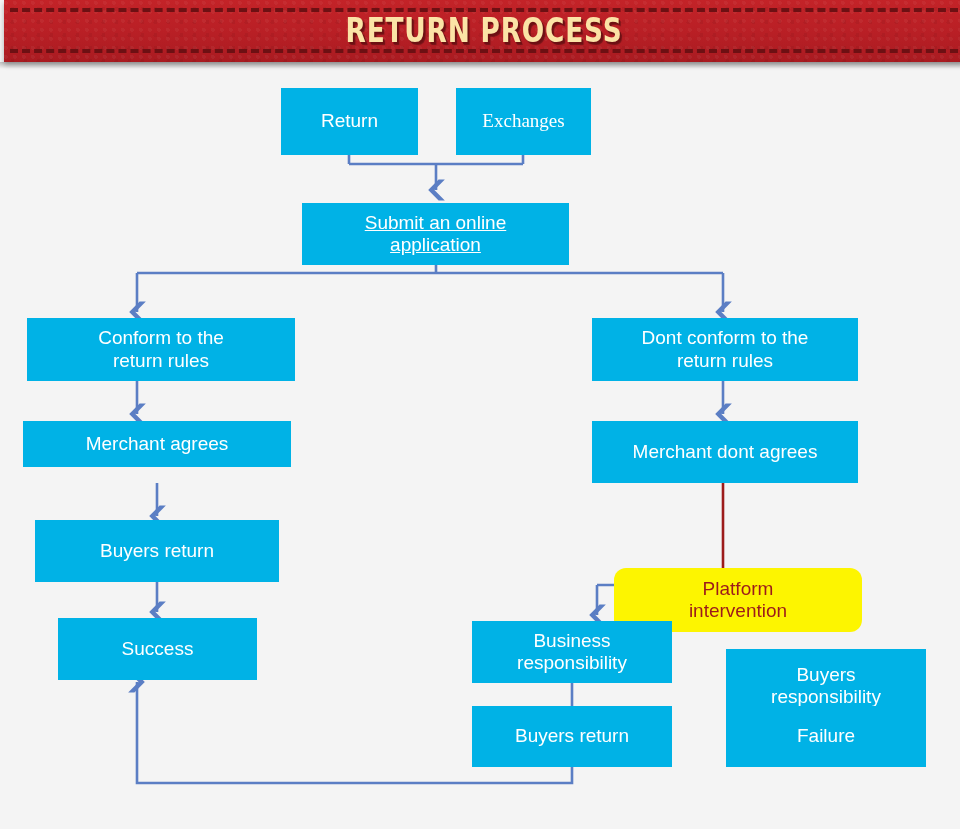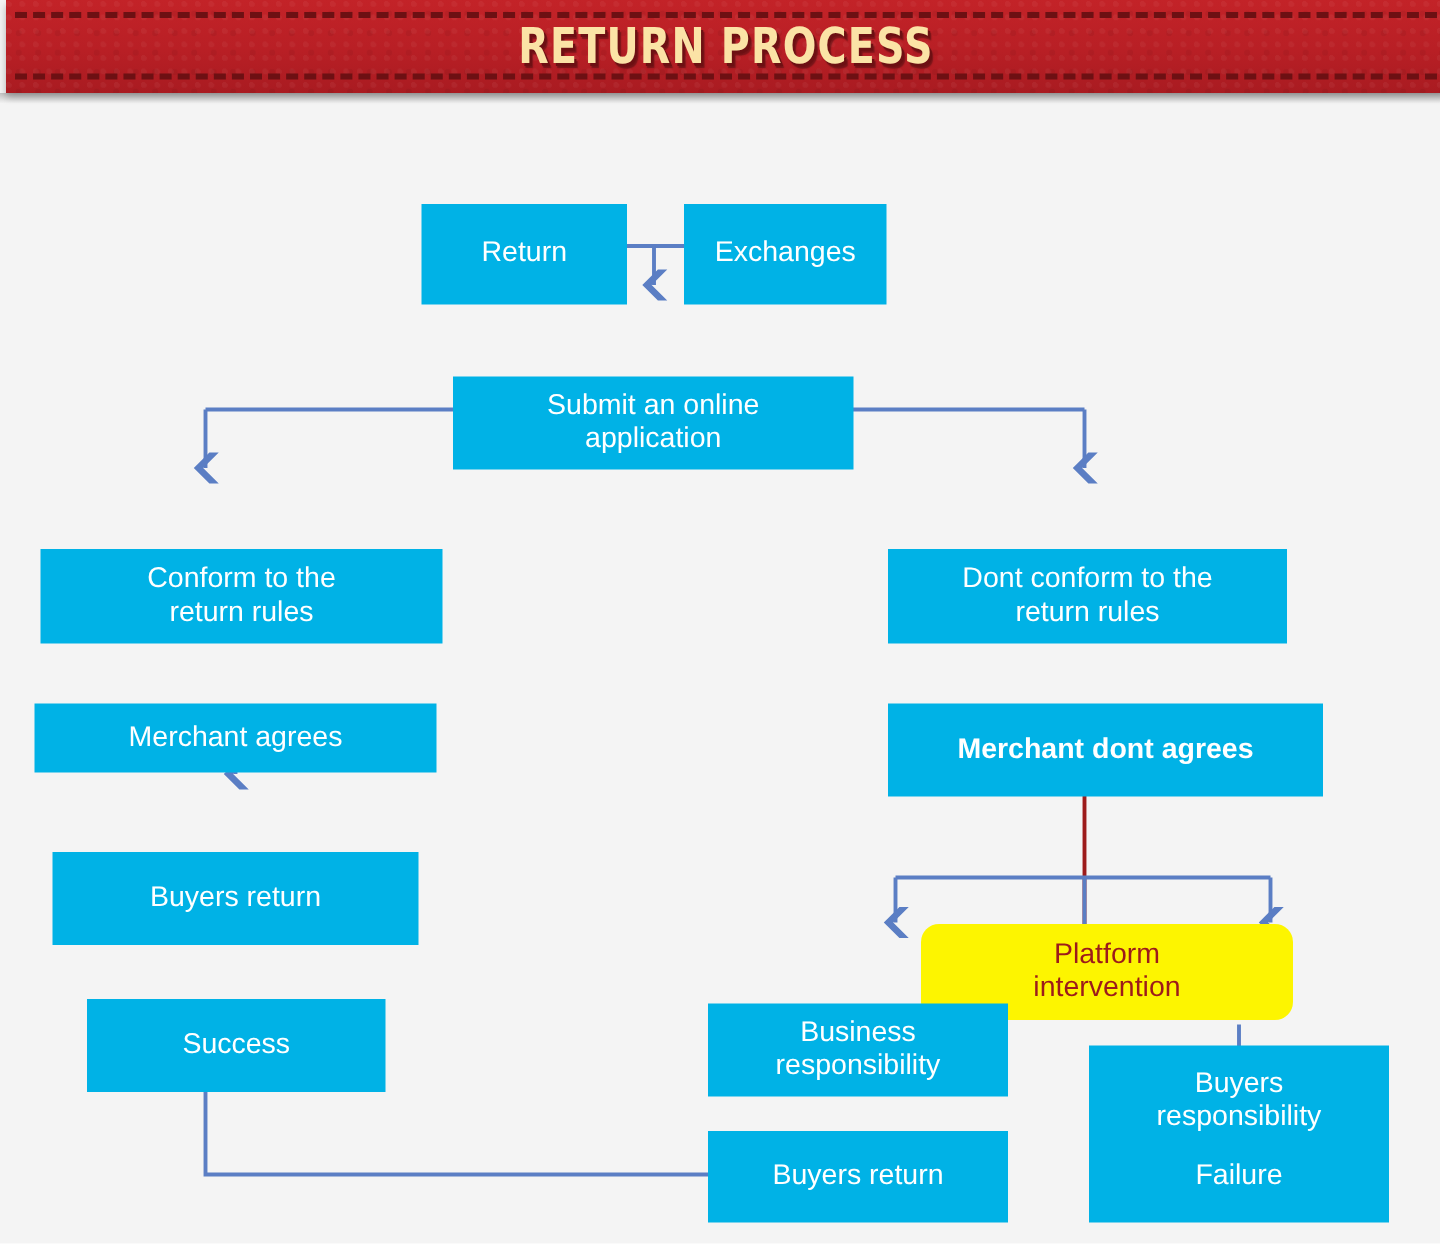--- a/index.html
+++ b/index.html
@@ -87,21 +87,20 @@
     display: flex;
     align-items: center;
     justify-content: center;
     text-align: center;
     color: #ffffff;
     background: #00b2e6;
     font-size: 19px;
     line-height: 1.18;
     padding: 6px 6px;
     white-space: pre-line;
-    margin-top: 48px;
   }
   .node.highlight {
     background: #fdf500;
     color: #9c1b1b;
     border-radius: 12px;
   }
 </style>
 </head>
 <body>
 
@@ -156,34 +155,34 @@
 
         <path d="M572,621 L572,644"></path>
         <path d="M826,621 L826,644"></path>
 
         <path d="M572,705 L572,721 L137,721 L137,620" marker-end="url(#arrow)"></path>
       </g>
     </svg>
 
     <div class="node" style="left:281px; top:26px; width:137px; height:67px;">Return</div>
 
-    <div class="node" style="left:456px; top:26px; width:135px; height:67px;">Exchanges</div>
-
-    <div class="node" style="left:302px; top:141px; width:267px; height:62px;">Submit an online
+    <div class="node" style="left:456px; top:26px; width:135px; height:67px;font-family:Liberation Serif, serif;">Exchanges</div>
+
+    <div class="node" style="left:302px; top:141px; width:267px; height:62px;text-decoration:underline;">Submit an online
 application</div>
 
     <div class="node" style="left:27px; top:256px; width:268px; height:63px;">Conform to the
 return rules</div>
 
     <div class="node" style="left:592px; top:256px; width:266px; height:63px;">Dont conform to the
 return rules</div>
 
     <div class="node" style="left:23px; top:359px; width:268px; height:46px;">Merchant agrees</div>
 
-    <div class="node" style="left:592px; top:359px; width:290px; height:62px;font-weight:bold;">Merchant dont agrees</div>
+    <div class="node" style="left:592px; top:359px; width:266px; height:62px;">Merchant dont agrees</div>
 
     <div class="node" style="left:35px; top:458px; width:244px; height:62px;">Buyers return</div>
 
     <div class="node highlight" style="left:614px; top:506px; width:248px; height:64px;">Platform
 intervention</div>
 
     <div class="node" style="left:58px; top:556px; width:199px; height:62px;">Success</div>
 
     <div class="node" style="left:472px; top:559px; width:200px; height:62px;">Business
 responsibility</div>

